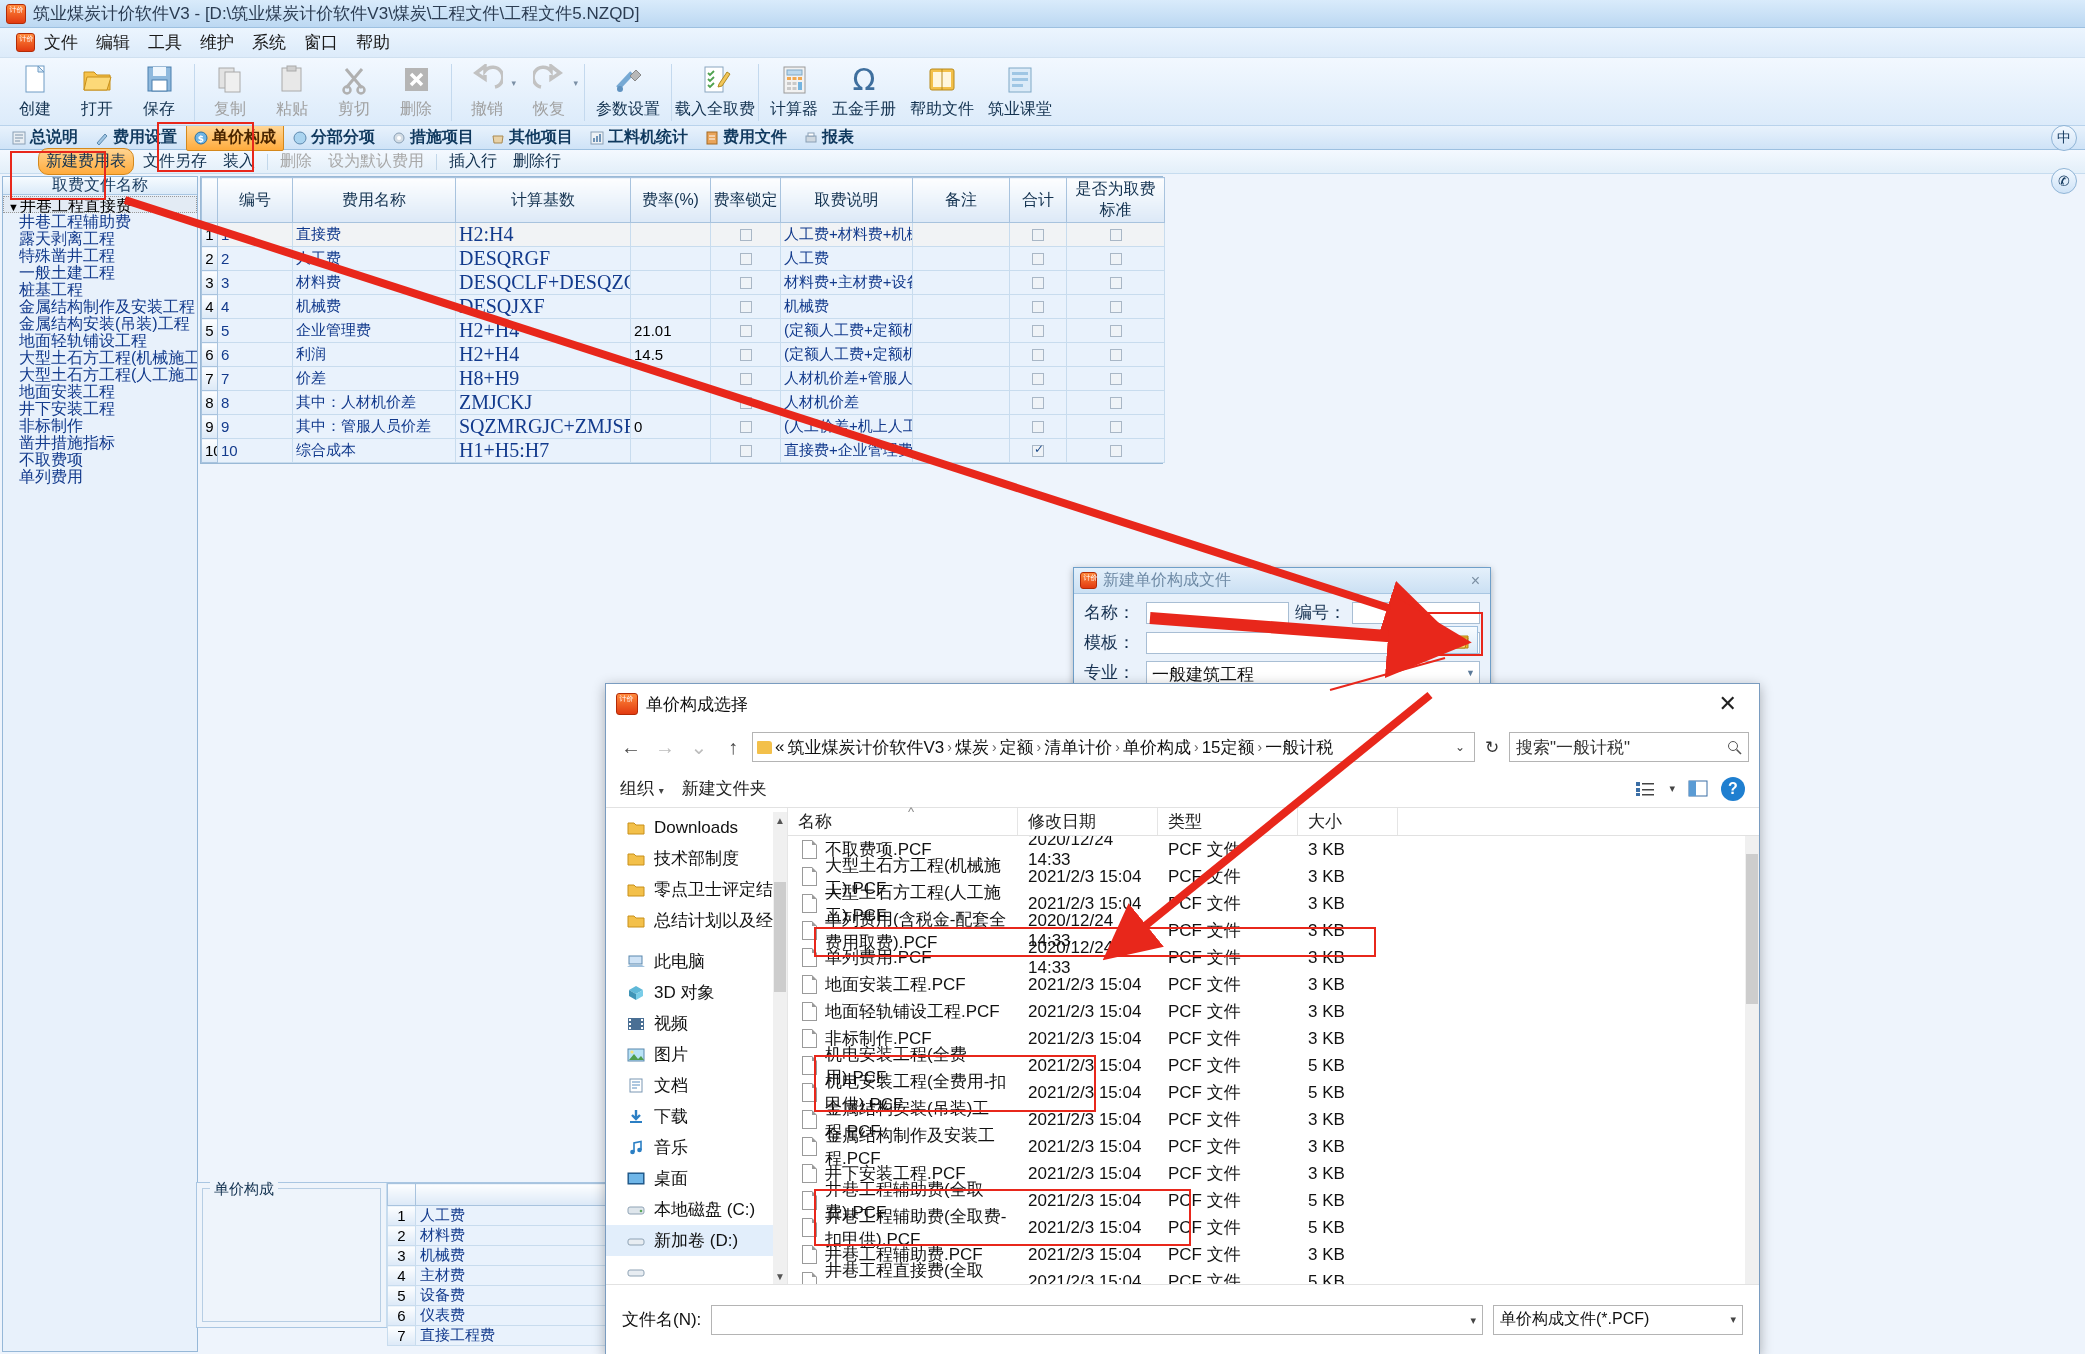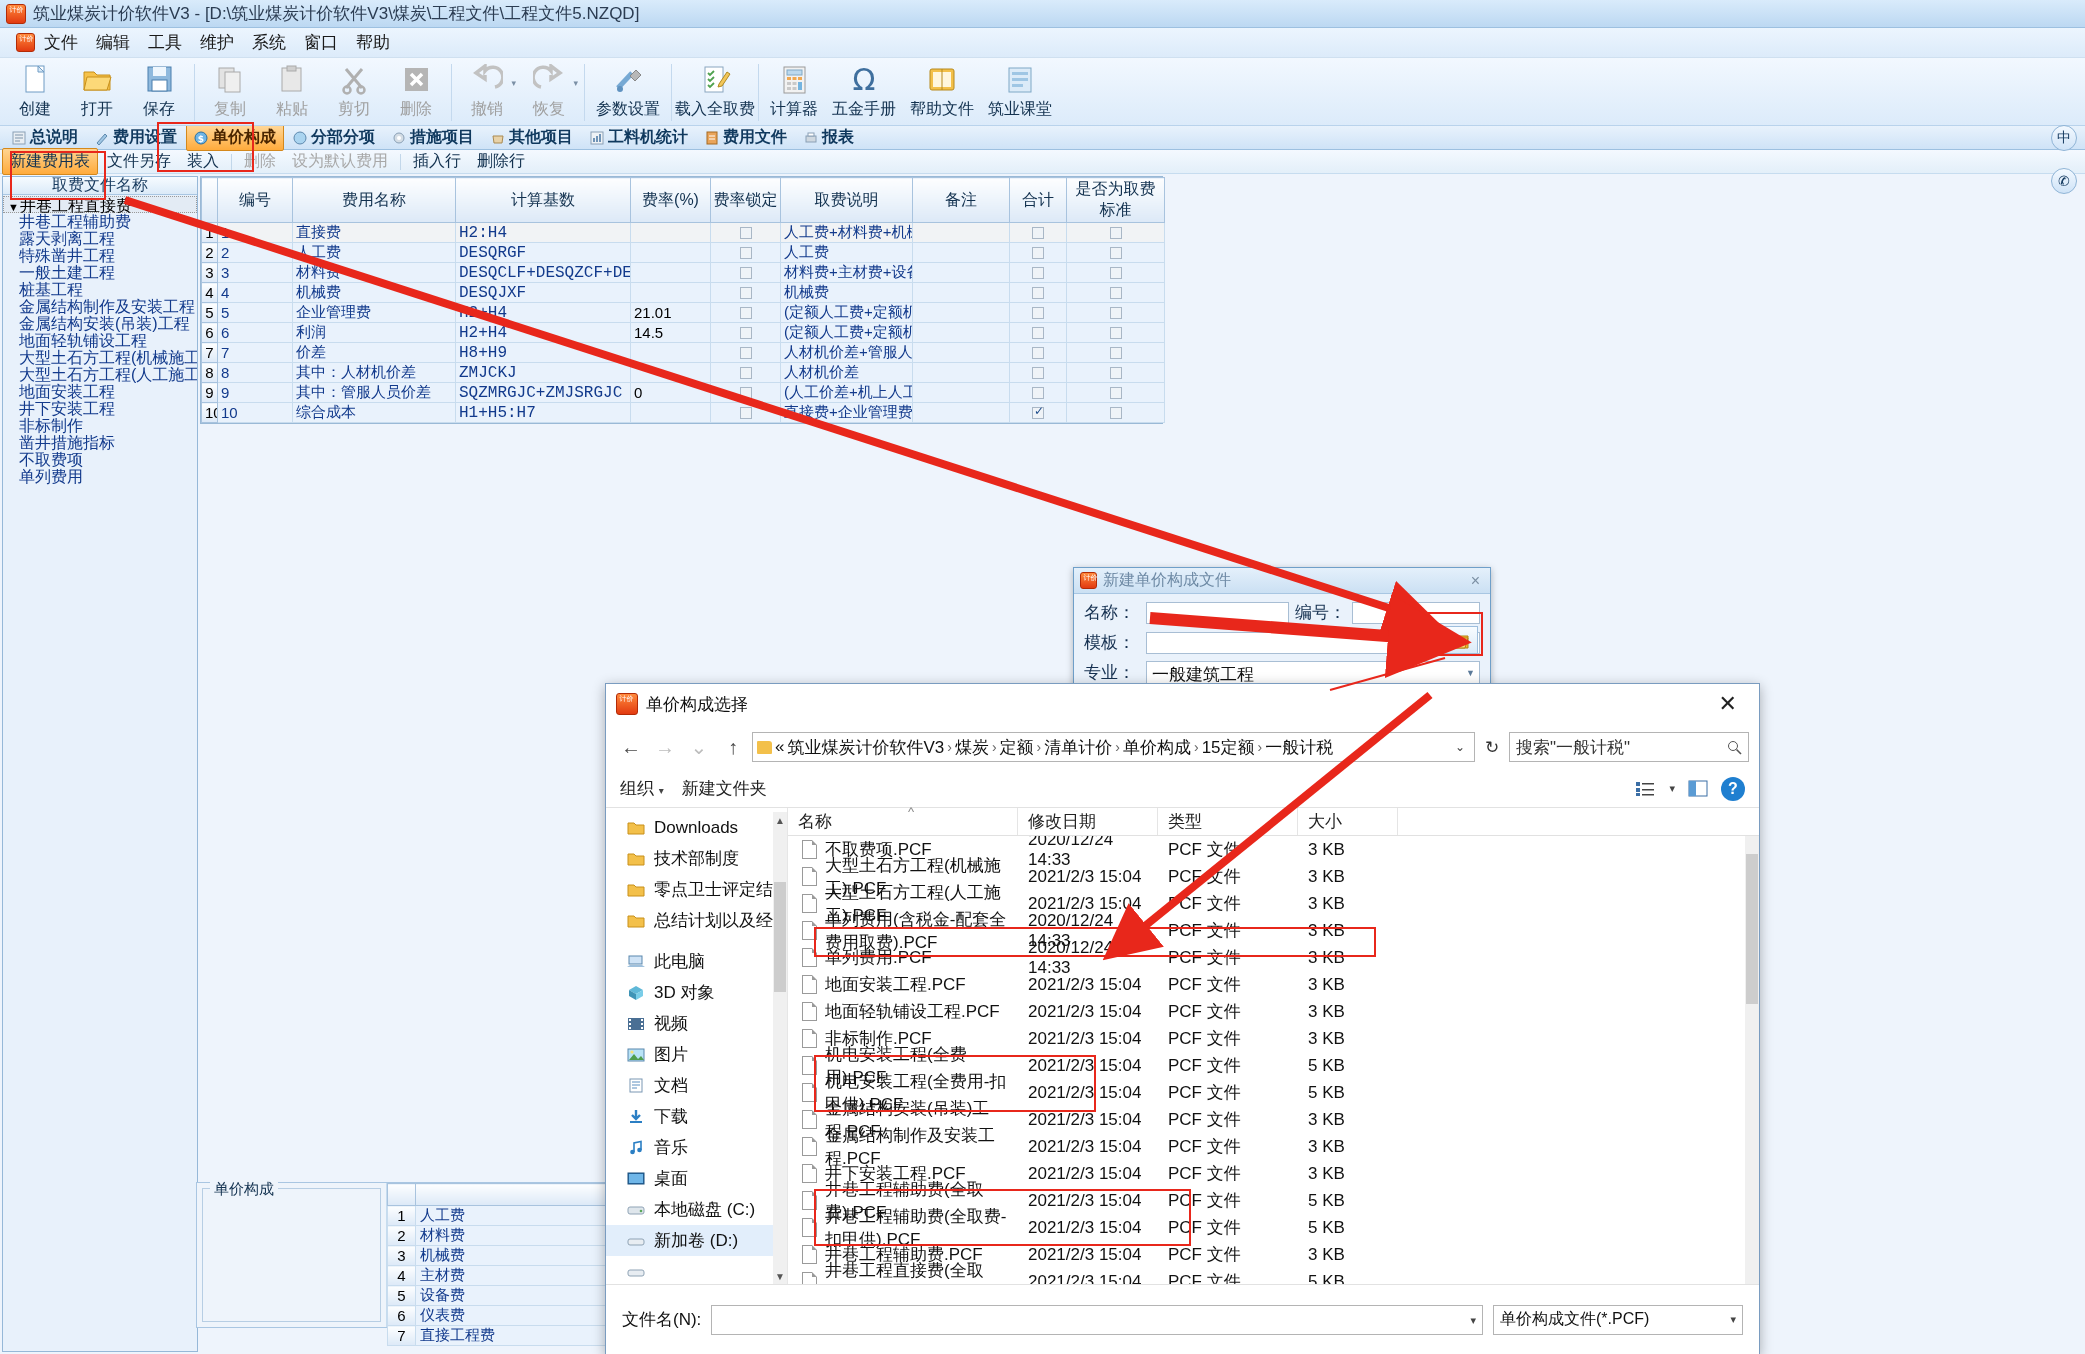--- a/index.html
+++ b/index.html
@@ -60,21 +60,21 @@
   .tab.active{background:linear-gradient(#ffd89a,#ffab3c);border:1px solid #d4881c;border-radius:2px;color:#4a2500;}
   .tab .tico{width:14px;height:14px;display:inline-block;flex:none;}
 
   .cmdbar{
     height:24px;background:linear-gradient(#f4f9ff,#e3eff9);
     display:flex;align-items:center;gap:2px;padding-left:2px;font-size:16px;
     border-bottom:1px solid #c6dcef;
   }
   .cmd{padding:2px 7px;color:#12314f;white-space:nowrap;cursor:default;}
   .cmd.dis{color:#a8a8a8;}
-  .cmd.hl{background:linear-gradient(#ffd491,#ffab3c);border:1px solid #d4881c;border-radius:2px;}
+  .cmd.hl{background:linear-gradient(#ffd491,#ffab3c);border:1px solid #d4881c;border-radius:10px;margin-left:36px;}
   .cmdsep{width:1px;height:16px;background:#c2d7ea;margin:0 3px;}
 
   .workspace{display:flex;gap:0;height:calc(100% - 28px - 30px - 68px - 24px - 24px);}
 
   
   .leftpane{width:196px;flex:none;background:#fff;border:1px solid #96b8d8;margin:2px;display:flex;flex-direction:column;}
   .lp-head{height:18px;background:linear-gradient(#f6fbff,#dbeaf8);border-bottom:1px solid #a9c6e2;
     display:flex;align-items:center;justify-content:center;font-size:16px;color:#173a5e;}
   .lp-list{flex:1;background:#e8f1fb;padding:1px 0;overflow:hidden;}
   .lp-item{height:17px;line-height:17px;font-size:16px;color:#123a8c;padding-left:16px;white-space:nowrap;cursor:default;}
@@ -87,21 +87,21 @@
   table.g{border-collapse:collapse;width:100%;font-size:15px;table-layout:fixed;}
   table.g th{
     background:linear-gradient(#fdfeff,#dce9f7);border:1px solid #a8c3de;
     font-weight:normal;height:20px;color:#12314f;font-size:16px;
   }
   table.g td{border:1px solid #c8dcee;height:20px;padding:0 3px;color:#123a8c;overflow:hidden;white-space:nowrap;}
   table.g tr{background:#e9f2fc;}
   table.g tr.r1{background:#f1f3f5;}
   table.g td.rowhdr{background:linear-gradient(#fdfeff,#dce9f7);text-align:center;color:#000;border:1px solid #a8c3de;font-size:15px;}
   table.g td.num{text-align:left;color:#000;}
-  table.g td.mono{font-family:Liberation Mono, monospace;font-size:16px;}
+  table.g td.mono{font-family:Liberation Serif, serif;font-size:20px;}
   .ckbox{width:12px;height:12px;border:1px solid #a9b7c6;background:#eff3f7;margin:0 auto;display:block;position:relative;}
   .ckbox.on:after{content:"✓";position:absolute;left:0;top:-4px;font-size:12px;color:#1c4b8b;width:12px;text-align:center;}
 
   
   .bottompanel{position:absolute;left:196px;bottom:0;width:680px;height:172px;}
   .bp-tabs{display:flex;gap:2px;font-size:15px;}
   .bp-tab{padding:2px 9px;background:linear-gradient(#f3f9ff,#d9e9f8);border:1px solid #a9c6e2;border-bottom:none;color:#12314f;cursor:default;}
   .bp-tab.active{background:#fff;}
   .bp-body{border:1px solid #a9c6e2;background:#eef4fb;height:146px;display:flex;}
   .bp-left{width:190px;border-right:1px solid #c6dcef;padding:5px;}

